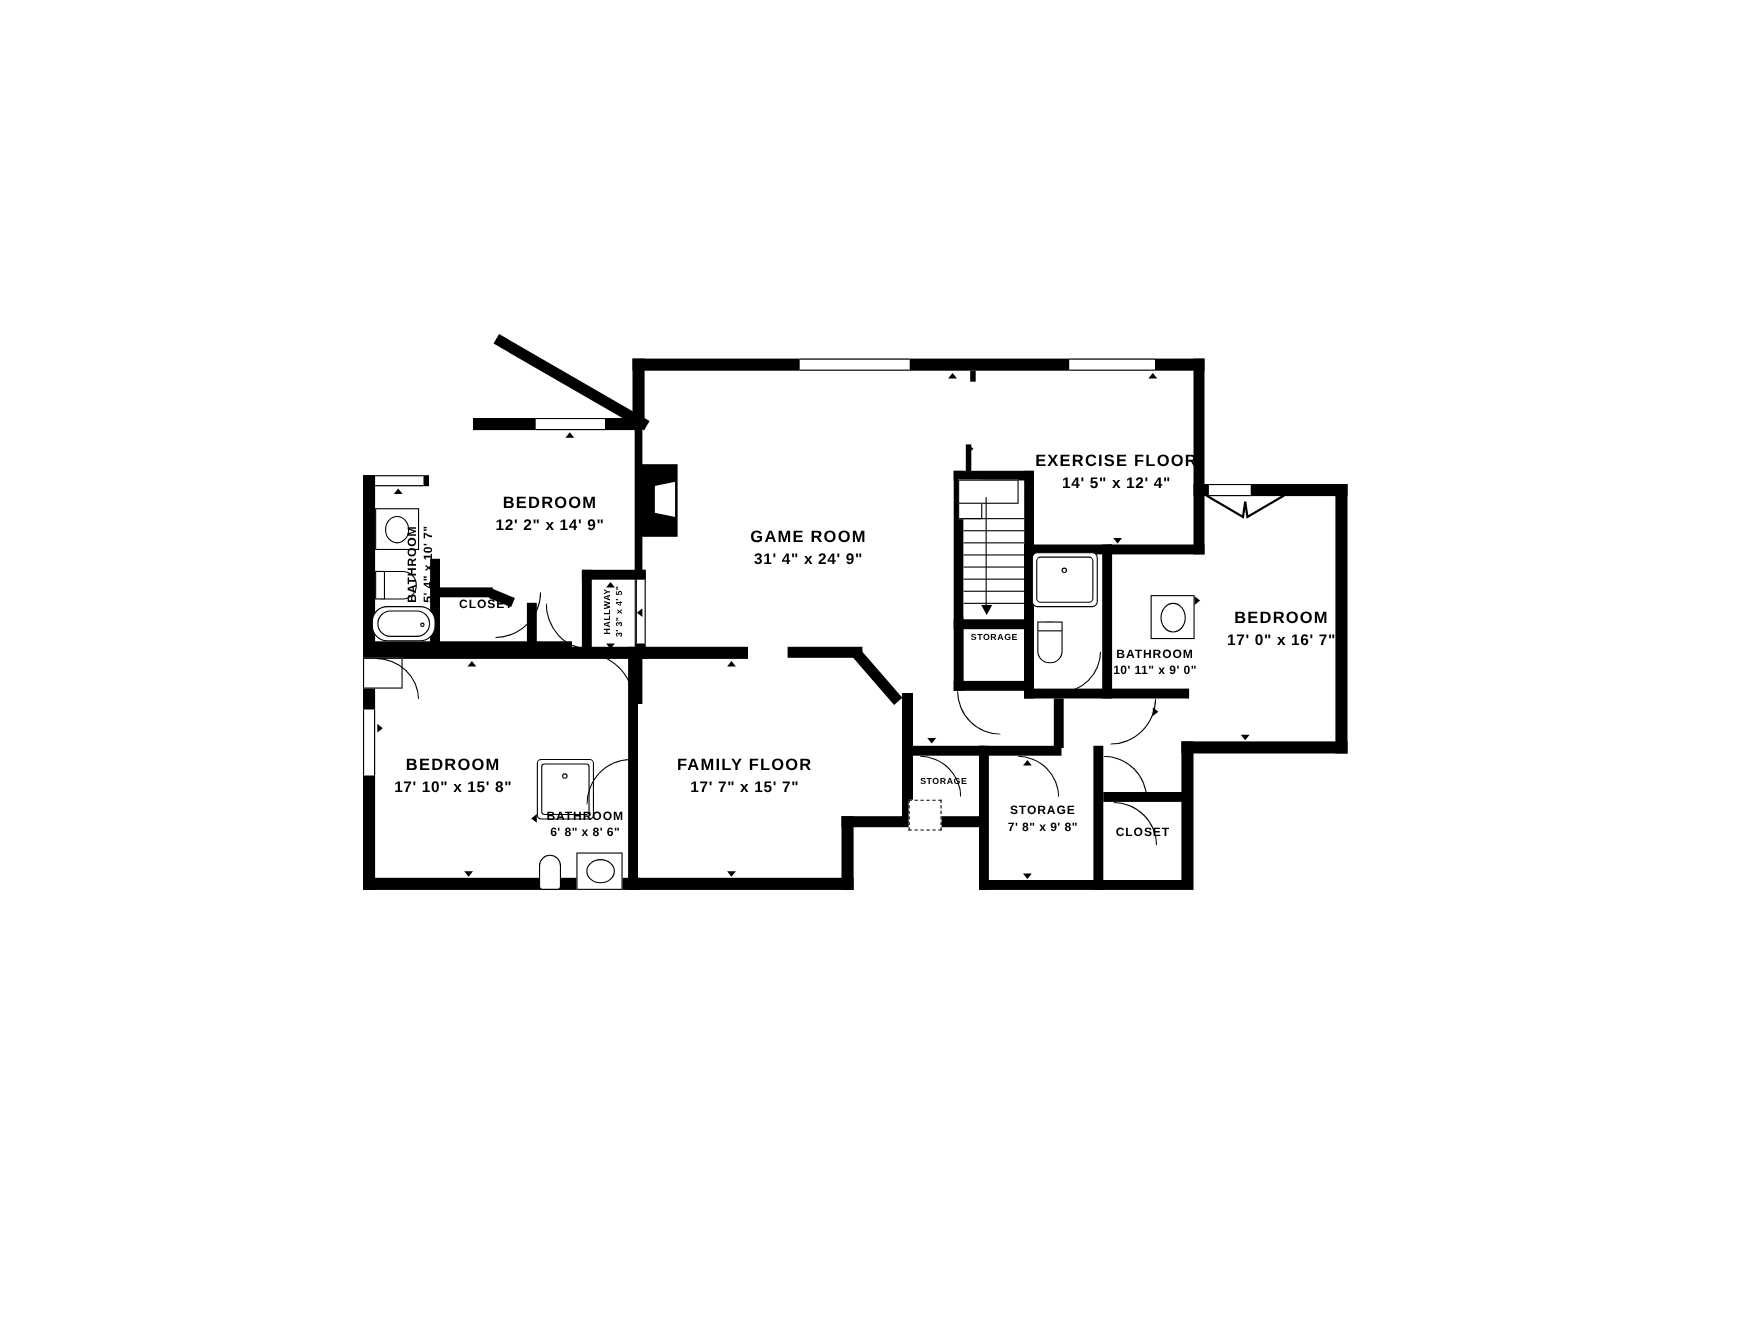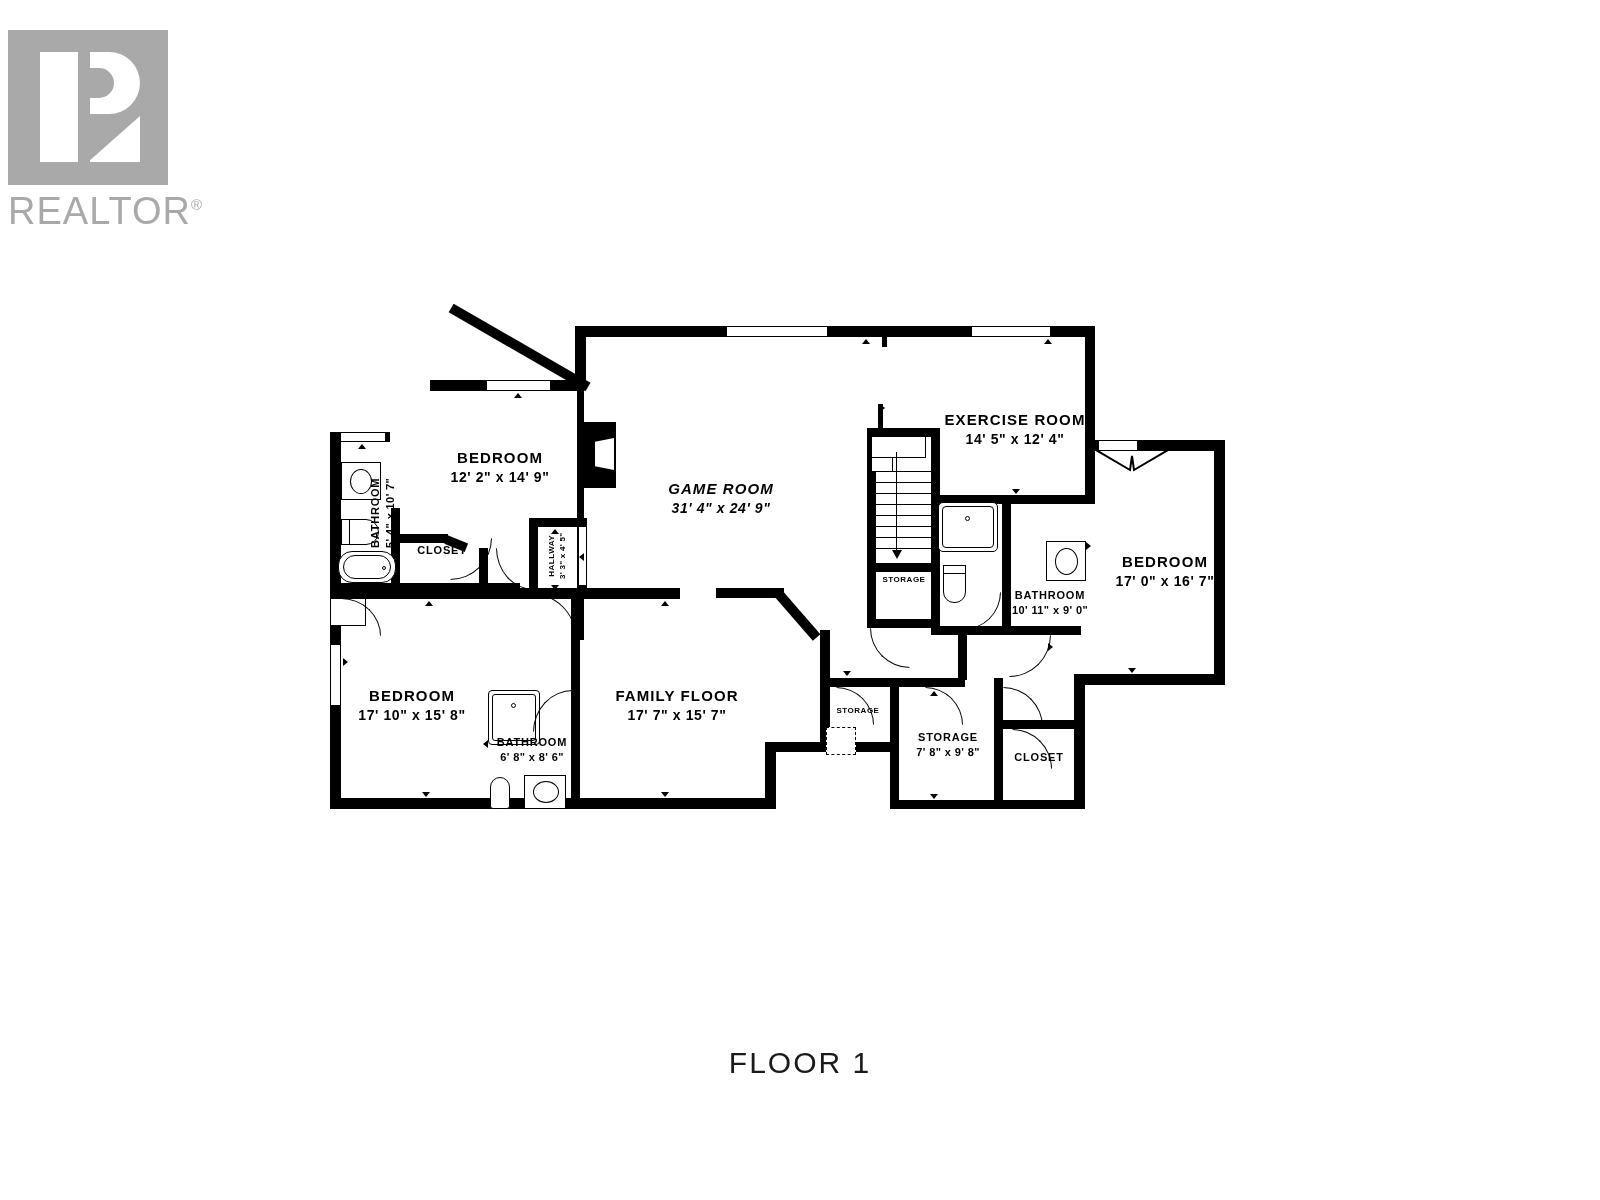--- a/index.html
+++ b/index.html
@@ -54,29 +54,20 @@
   .firehole{position:absolute;background:#fff;}
 
   #floor-title{position:absolute;left:0;top:1046px;width:1600px;text-align:center;
                font-size:30px;letter-spacing:2px;color:#1a1a1a;font-family:"Liberation Sans",sans-serif;}
 </style>
 </head>
 <body>
 
 <div id="stage">
 
-  <div id="logo">
-    <div class="mark"></div>
-    <div class="r-stem"></div>
-    <div class="r-bowl"></div>
-    <div class="r-bowl-in"></div>
-    <div class="r-leg"></div>
-    <div class="r-cross"></div>
-    <div class="word"><span>REALTOR</span><sup>®</sup></div>
-  </div>
 
   <div class="w" style="left:575px;top:326px;width:520px;height:11px;"></div>
   <div class="win" style="left:727px;top:326px;width:100px;height:11px;"></div>
   <div class="win" style="left:972px;top:326px;width:78px;height:11px;"></div>
   <div class="tick up" style="left:862px;top:339px;"></div>
   <div class="tick up" style="left:1044px;top:339px;"></div>
   <div class="w" style="left:882px;top:337px;width:5px;height:10px;"></div>
 
   <div class="w" style="left:575px;top:326px;width:11px;height:62px;"></div>
   <div class="w" style="left:577px;top:388px;width:7px;height:200px;"></div>
@@ -256,27 +247,27 @@
 
   <div class="lbl sm" style="left:406px;top:543px;width:72px;">
     <span class="nm">CLOSET</span>
   </div>
 
   <div class="lbl xs rot90" style="left:523px;top:545px;width:70px;">
     <span class="nm">HALLWAY</span>
     <span class="dm">3' 3" x 4' 5"</span>
   </div>
 
-  <div class="lbl" style="left:641px;top:479px;width:160px;font-style:italic;">
+  <div class="lbl" style="left:655px;top:479px;width:160px;">
     <span class="nm">GAME ROOM</span>
     <span class="dm">31' 4" x 24' 9"</span>
   </div>
 
   <div class="lbl" style="left:930px;top:410px;width:170px;">
-    <span class="nm">EXERCISE ROOM</span>
+    <span class="nm">EXERCISE FLOOR</span>
     <span class="dm">14' 5" x 12' 4"</span>
   </div>
 
   <div class="lbl xs" style="left:872px;top:575px;width:64px;">
     <span class="nm">STORAGE</span>
   </div>
 
   <div class="lbl sm" style="left:975px;top:588px;width:150px;">
     <span class="nm">BATHROOM</span>
     <span class="dm">10' 11" x 9' 0"</span>
@@ -308,15 +299,14 @@
 
   <div class="lbl sm" style="left:898px;top:730px;width:100px;">
     <span class="nm">STORAGE</span>
     <span class="dm">7' 8" x 9' 8"</span>
   </div>
 
   <div class="lbl sm" style="left:1004px;top:750px;width:70px;">
     <span class="nm">CLOSET</span>
   </div>
 
-  <div id="floor-title">FLOOR 1</div>
 
 </div>
 
 </body></html>

